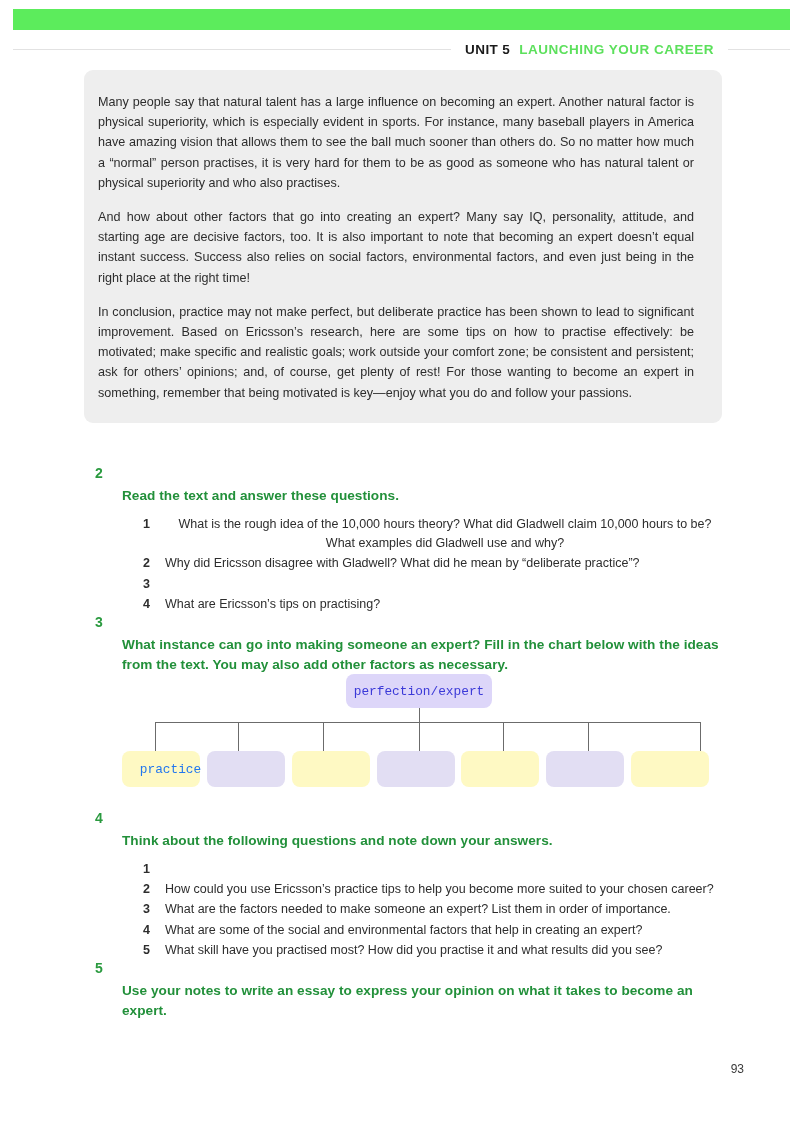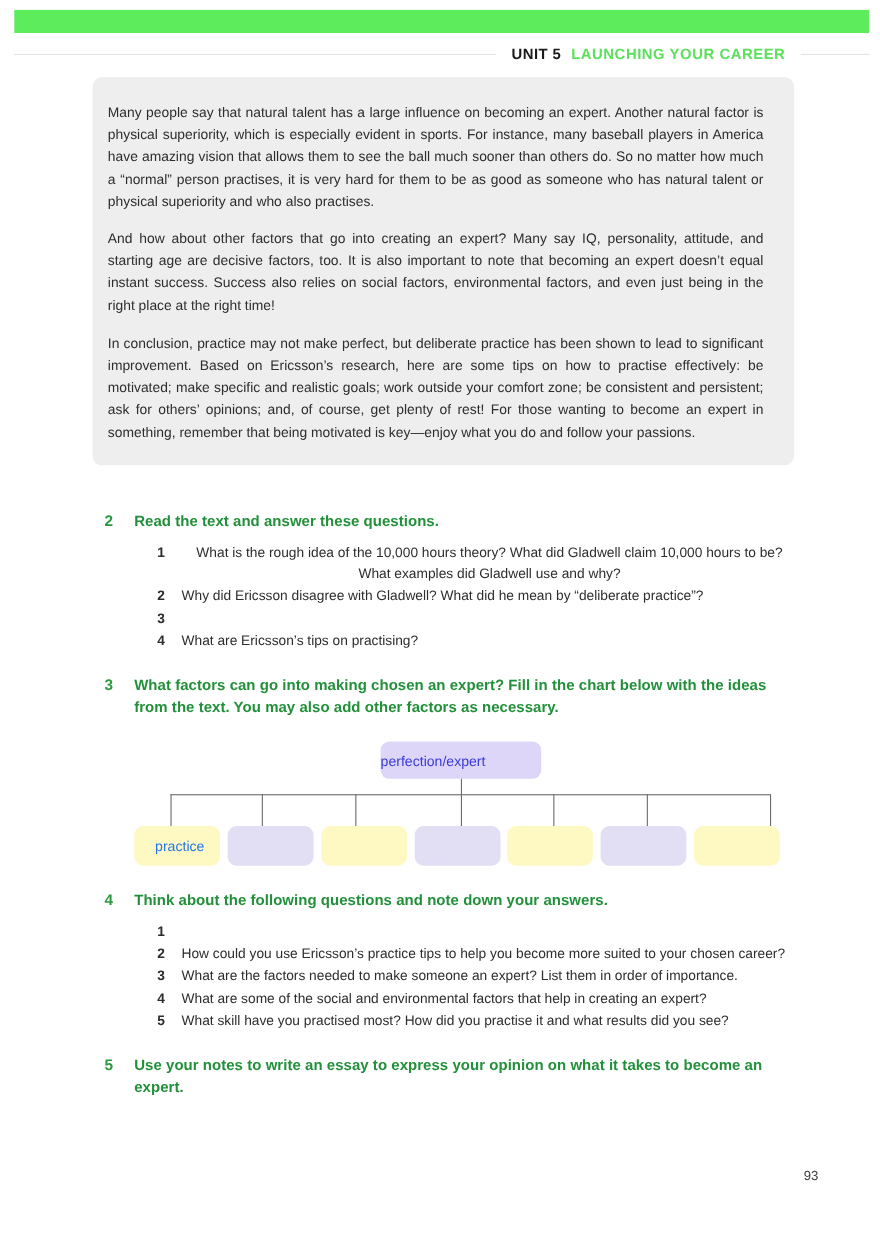--- a/index.html
+++ b/index.html
@@ -101,20 +101,21 @@
     font-weight: bold;
     color: #2a9a3f;
     line-height: 19px;
   }
   .ex-title {
     font-size: 13.6px;
     font-weight: bold;
     color: #22903a;
     line-height: 19.5px;
     letter-spacing: 0.05px;
+    margin-top: 22px;
   }
 
   
   .qlist {
     margin-top: 9px;
     padding-left: 48px;
   }
   .qitem {
     display: flex;
     align-items: flex-start;
@@ -140,21 +141,23 @@
     left: 95px;
     top: 664px;
     width: 640px;
     height: 130px;
   }
   .node {
     position: absolute;
     border-radius: 8px;
     display: flex;
     align-items: center;
+    justify-content: center;
     box-sizing: border-box;
+    font-family: Liberation Mono, monospace;
   }
   .node-root {
     background: #ddd6f9;
   }
   .node-cyan {
     background: #fef9c3;
     padding-left: 19px;
   }
   .node-lav {
     background: #e2def3;
@@ -225,21 +228,21 @@
     <div class="qitem">
       <span class="qnum">4</span>
       <span class="qtext">What are Ericsson’s tips on practising?</span>
     </div>
   </div>
 </div>
 
 <div class="exercise" style="top:613px;">
   <div class="ex-head">
     <span class="ex-num">3</span>
-    <span class="ex-title">What factors can go into making chosen an expert? Fill in the chart below with the ideas from the text.  You may also add other factors as necessary.</span>
+    <span class="ex-title">What instance can go into making someone an expert? Fill in the chart below with the ideas from the text.  You may also add other factors as necessary.</span>
   </div>
 </div>
 
 <div class="chart">
 
   <div class="node node-root" style="left:251px; top:10px; width:146px; height:34px;">
     <span class="node-label">perfection/expert</span>
   </div>
 
   <div class="connector conn-v" style="left:324px; top:44px; height:14px;"></div>

